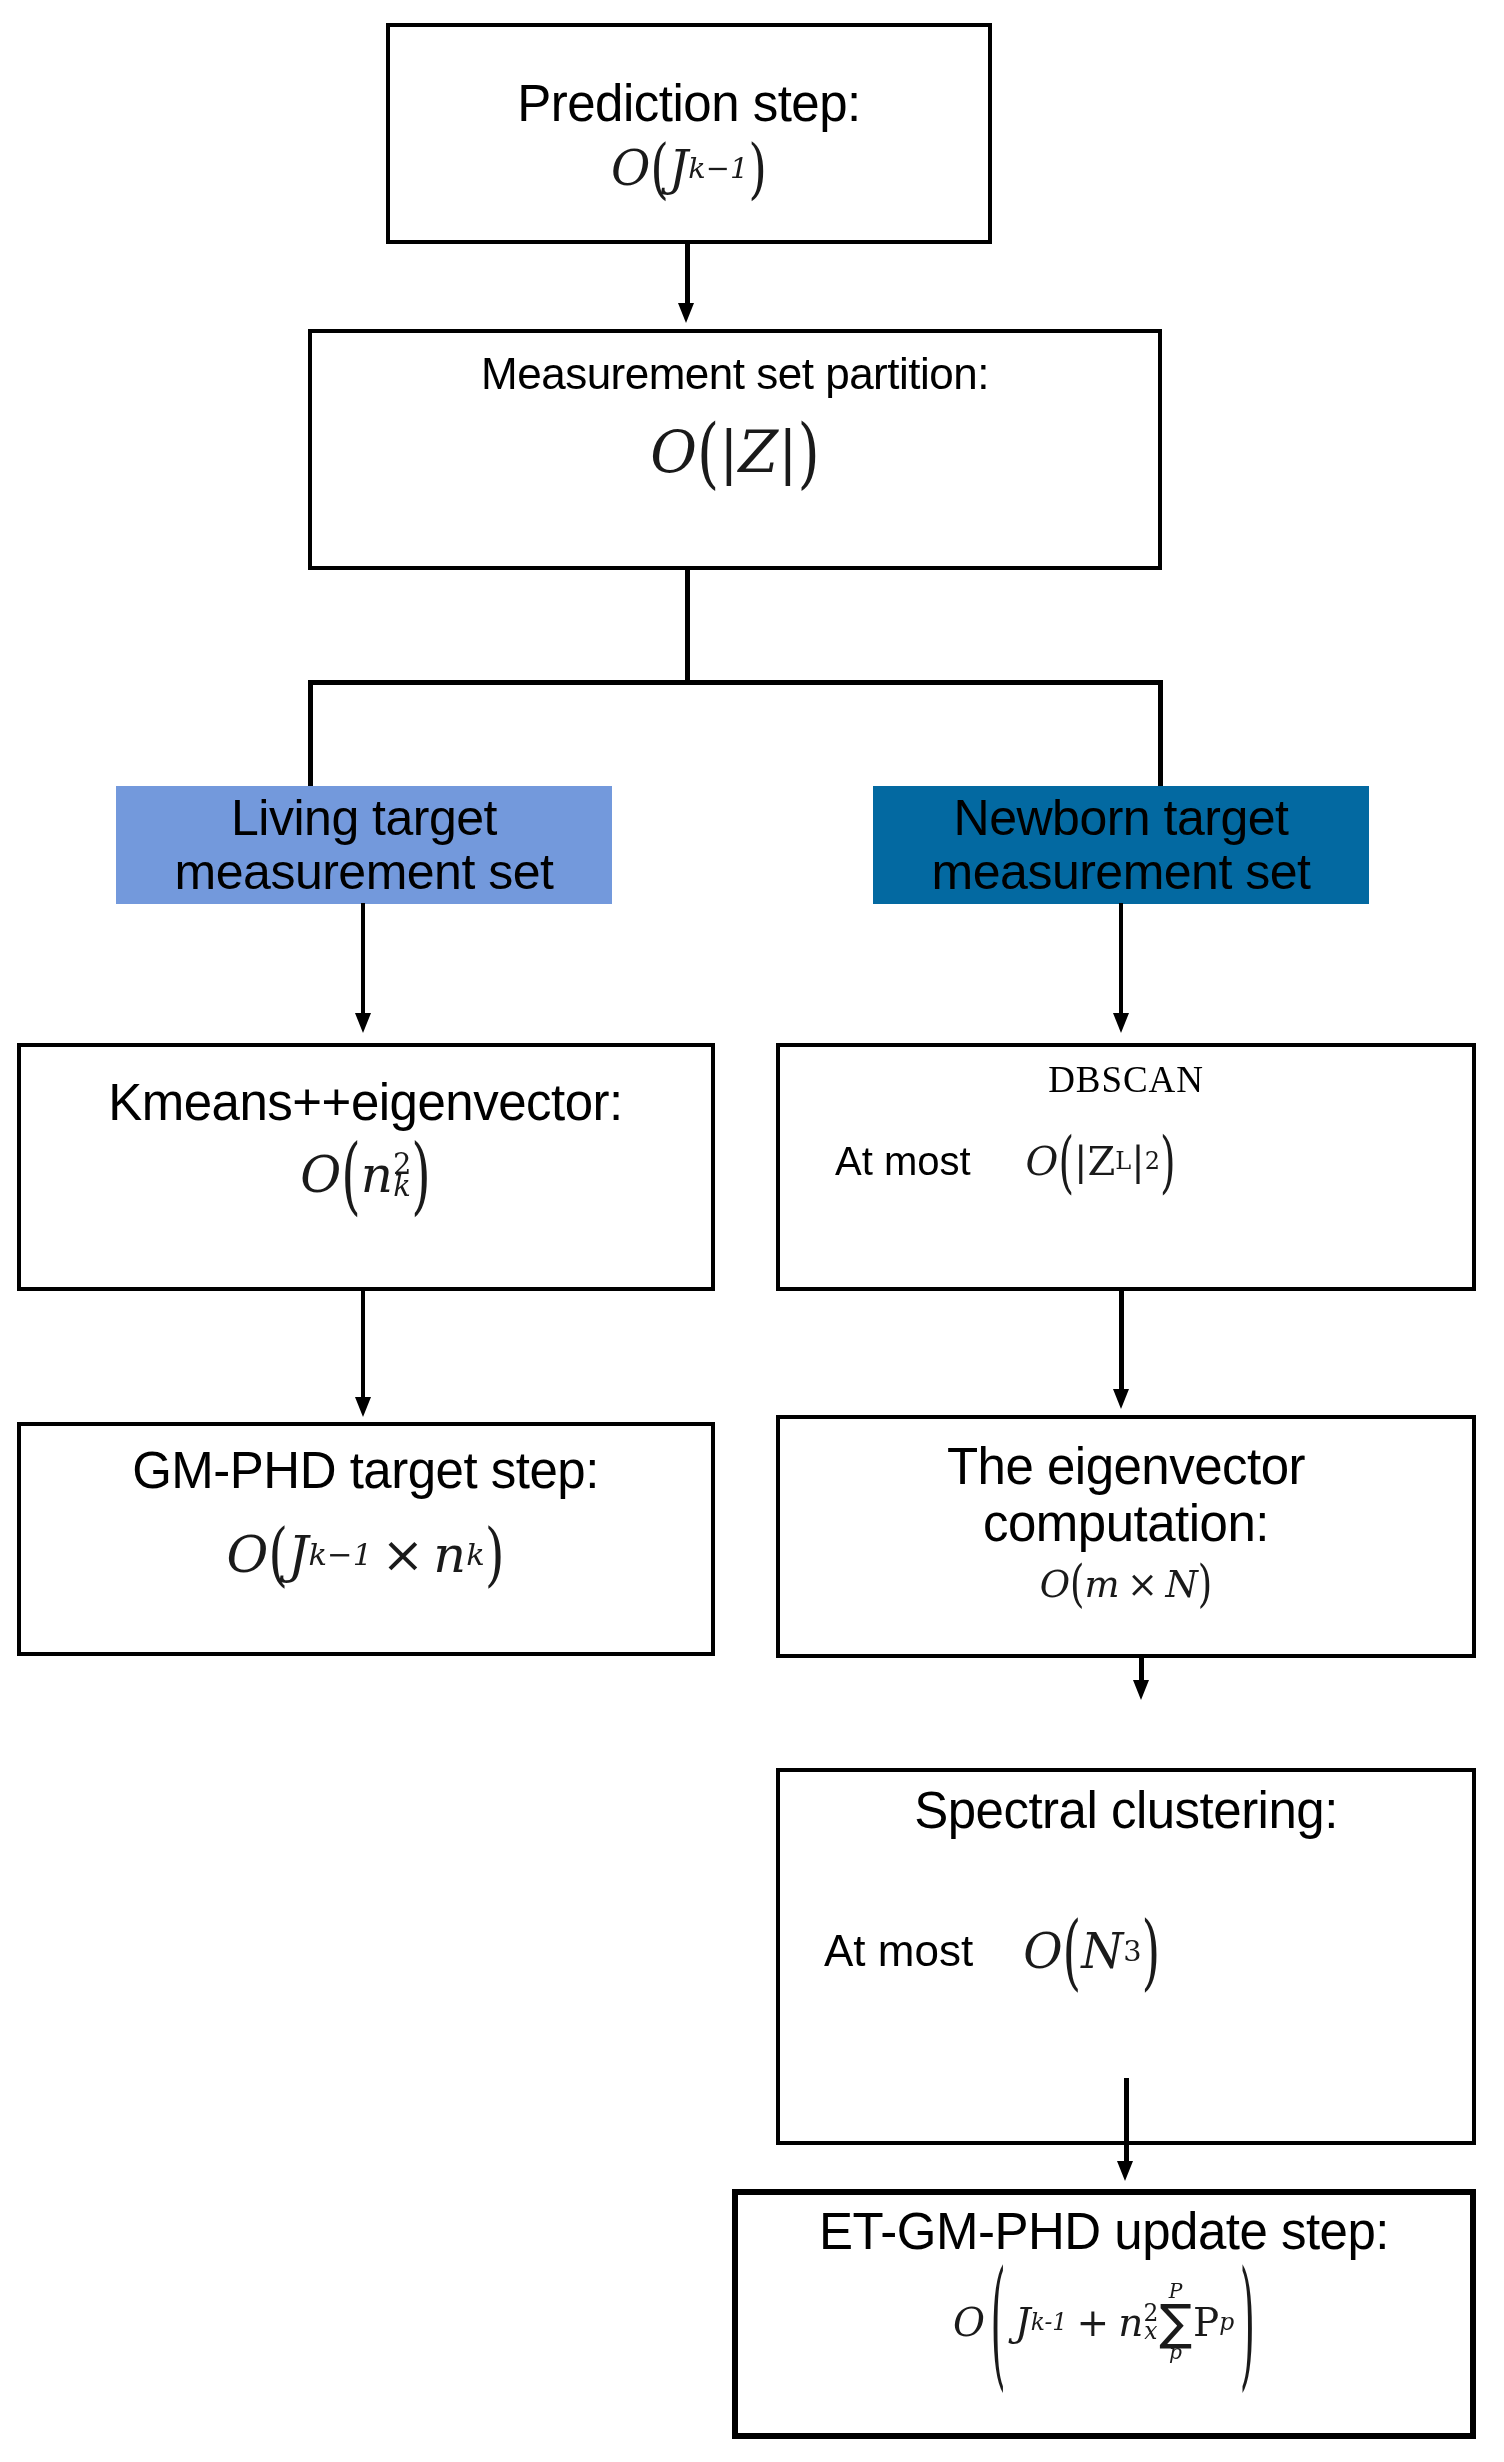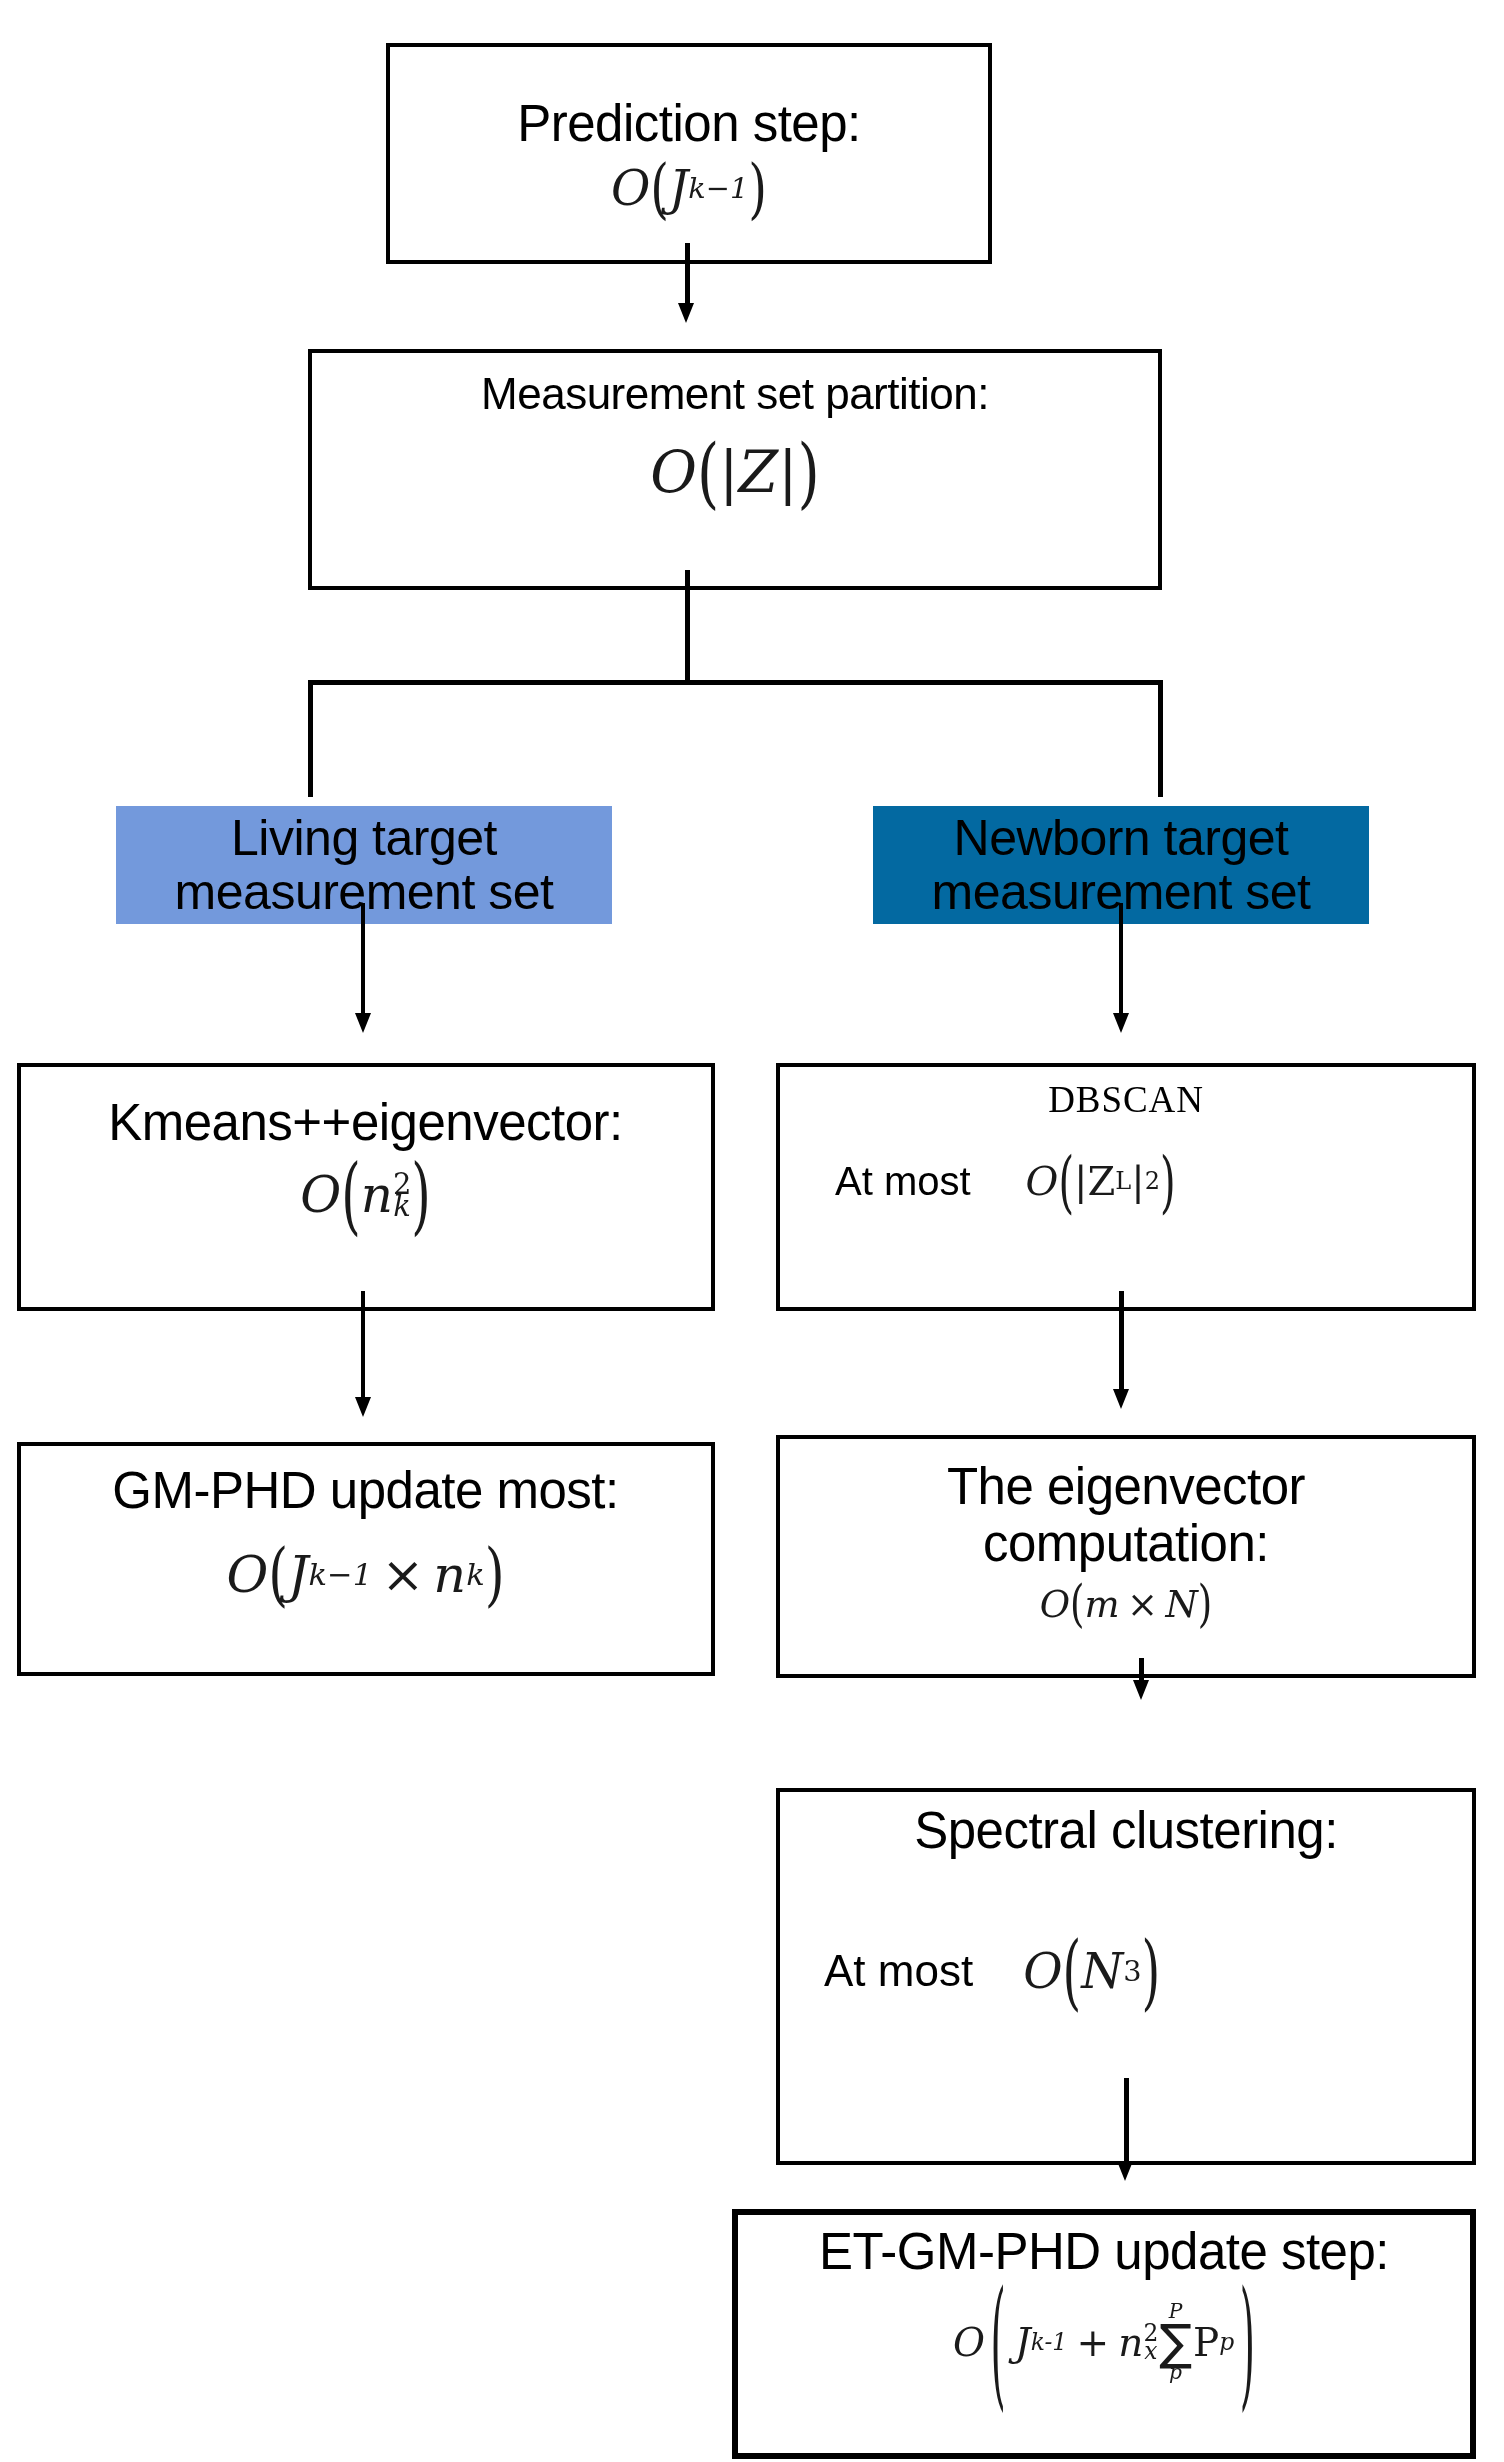--- a/index.html
+++ b/index.html
@@ -20,21 +20,20 @@
   .node {
     position: absolute;
     box-sizing: border-box;
     border: 4.6px solid #000000;
     background: #ffffff;
     display: flex;
     flex-direction: column;
     align-items: center;
     text-align: center;
     color: #000000;
-    margin-top: 20px;
   }
   .node.thick { border-width: 6.4px; }
 
   .title {
     font-family: "Liberation Sans", sans-serif;
     font-weight: 400;
     line-height: 1.08;
     letter-spacing: -0.5px;
     white-space: pre-line;
   }
@@ -213,21 +212,21 @@
     </div>
   </div>
 
   <div class="vline" style="left:361px; top:1291px; width:3.7px; height:110px;"></div>
   <div class="arrowhead thin" style="left:355px; top:1397px;"></div>
 
   <div class="vline" style="left:1119px; top:1291px; width:4.6px; height:106px;"></div>
   <div class="arrowhead thin" style="left:1113px; top:1389px;"></div>
 
   <div class="node" style="left:16.5px; top:1422px; width:698px; height:234px; justify-content:flex-start; padding-top:16.5px;">
-    <div class="title" style="font-size:51px;">GM-PHD update most:</div>
+    <div class="title" style="font-size:51px;">GM-PHD target step:</div>
     <div class="math" style="font-size:51px; margin-top:27.6px;">
       <span>O</span>
         <span class="paren-sm">(</span>
         <span>J</span>
         <sub>k−1</sub>
         <span class="up" style="margin:0 9.2px;">×</span>
         <span>n</span>
         <sub>k</sub>
         <span class="paren-sm">)</span>
     </div>

